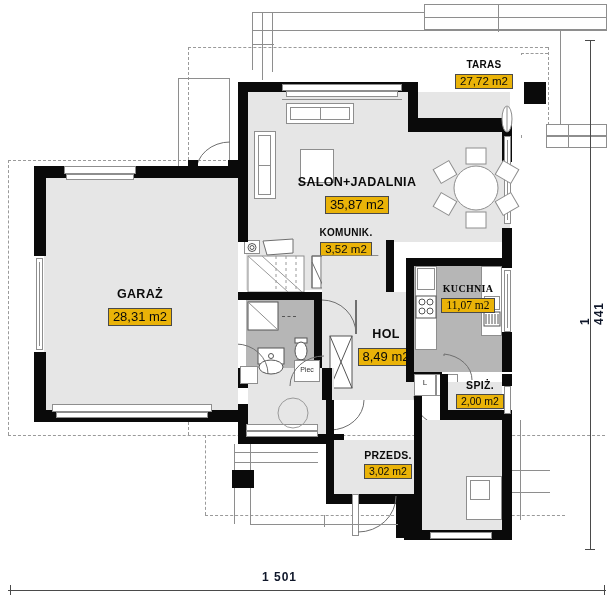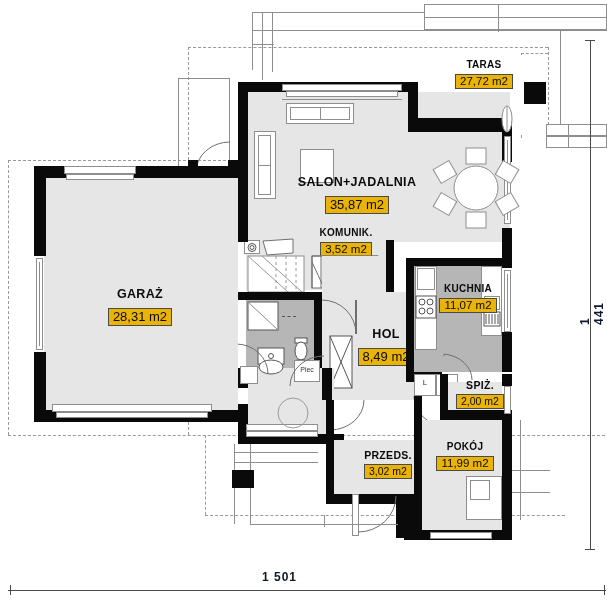--- a/index.html
+++ b/index.html
@@ -248,21 +248,21 @@
     <line x1="5" y1="2" x2="5" y2="12" stroke="#555"></line>
     <line x1="8" y1="2" x2="8" y2="12" stroke="#555"></line>
     <line x1="11" y1="2" x2="11" y2="12" stroke="#555"></line>
     <line x1="14" y1="2" x2="14" y2="12" stroke="#555"></line>
   </svg>
 
   <div class="thin" style="left:414px;top:374px;width:22px;height:22px;"></div>
   <div style="position:absolute;left:414px;top:378px;width:22px;text-align:center;font-size:8px;color:#333;">L</div>
   <div class="thin" style="left:436px;top:374px;width:22px;height:22px;"></div>
 
-  <div class="lbl s12" style="left:430px;top:284px;width:76px;">
+  <div class="lbl s12" style="left:430px;top:284px;width:76px;font-family:Liberation Serif, serif;">
     <div class="nm">KUCHNIA</div>
     <div class="ar">11,07 m2</div>
   </div>
 
   <svg class="sw" style="left:440px;top:354px;" width="32" height="26" viewBox="0 0 32 26">
     <path d="M32 26 A32 26 0 0 0 4 0" fill="none" stroke="#6f6f6f"></path>
     <line x1="4" y1="0" x2="4" y2="2" stroke="#6f6f6f"></line>
   </svg>
 
   <div class="room" style="left:448px;top:382px;width:54px;height:36px;"></div>
@@ -275,24 +275,20 @@
     <div class="ar">2,00 m2</div>
   </div>
 
   <div class="room" style="left:422px;top:420px;width:80px;height:110px;"></div>
   <div class="wall" style="left:414px;top:396px;width:8px;height:142px;"></div>
   <div class="wall" style="left:502px;top:420px;width:10px;height:118px;"></div>
   <div class="wall" style="left:404px;top:530px;width:108px;height:10px;"></div>
   <div class="thin" style="left:430px;top:532px;width:62px;height:7px;"></div>
   <div class="thin" style="left:466px;top:476px;width:36px;height:44px;"></div>
   <div class="thin" style="left:470px;top:480px;width:20px;height:20px;"></div>
-  <div class="lbl s12" style="left:432px;top:442px;width:66px;">
-    <div class="nm">POKÓJ</div>
-    <div class="ar">11,99 m2</div>
-  </div>
 
   <div class="room" style="left:248px;top:368px;width:86px;height:74px;"></div>
   <div class="wall" style="left:238px;top:368px;width:10px;height:20px;"></div>
   <div class="wall" style="left:238px;top:404px;width:10px;height:38px;"></div>
   <div class="wall" style="left:238px;top:434px;width:106px;height:10px;"></div>
   <div class="wall" style="left:322px;top:368px;width:10px;height:32px;"></div>
   <div class="thin" style="left:246px;top:424px;width:72px;height:7px;"></div>
   <div class="thin" style="left:246px;top:431px;width:72px;height:6px;"></div>
   <svg class="sw" style="left:276px;top:396px;" width="34" height="34" viewBox="0 0 34 34">
     <circle cx="17" cy="17" r="15" fill="none" stroke="#9a9a9a"></circle>

